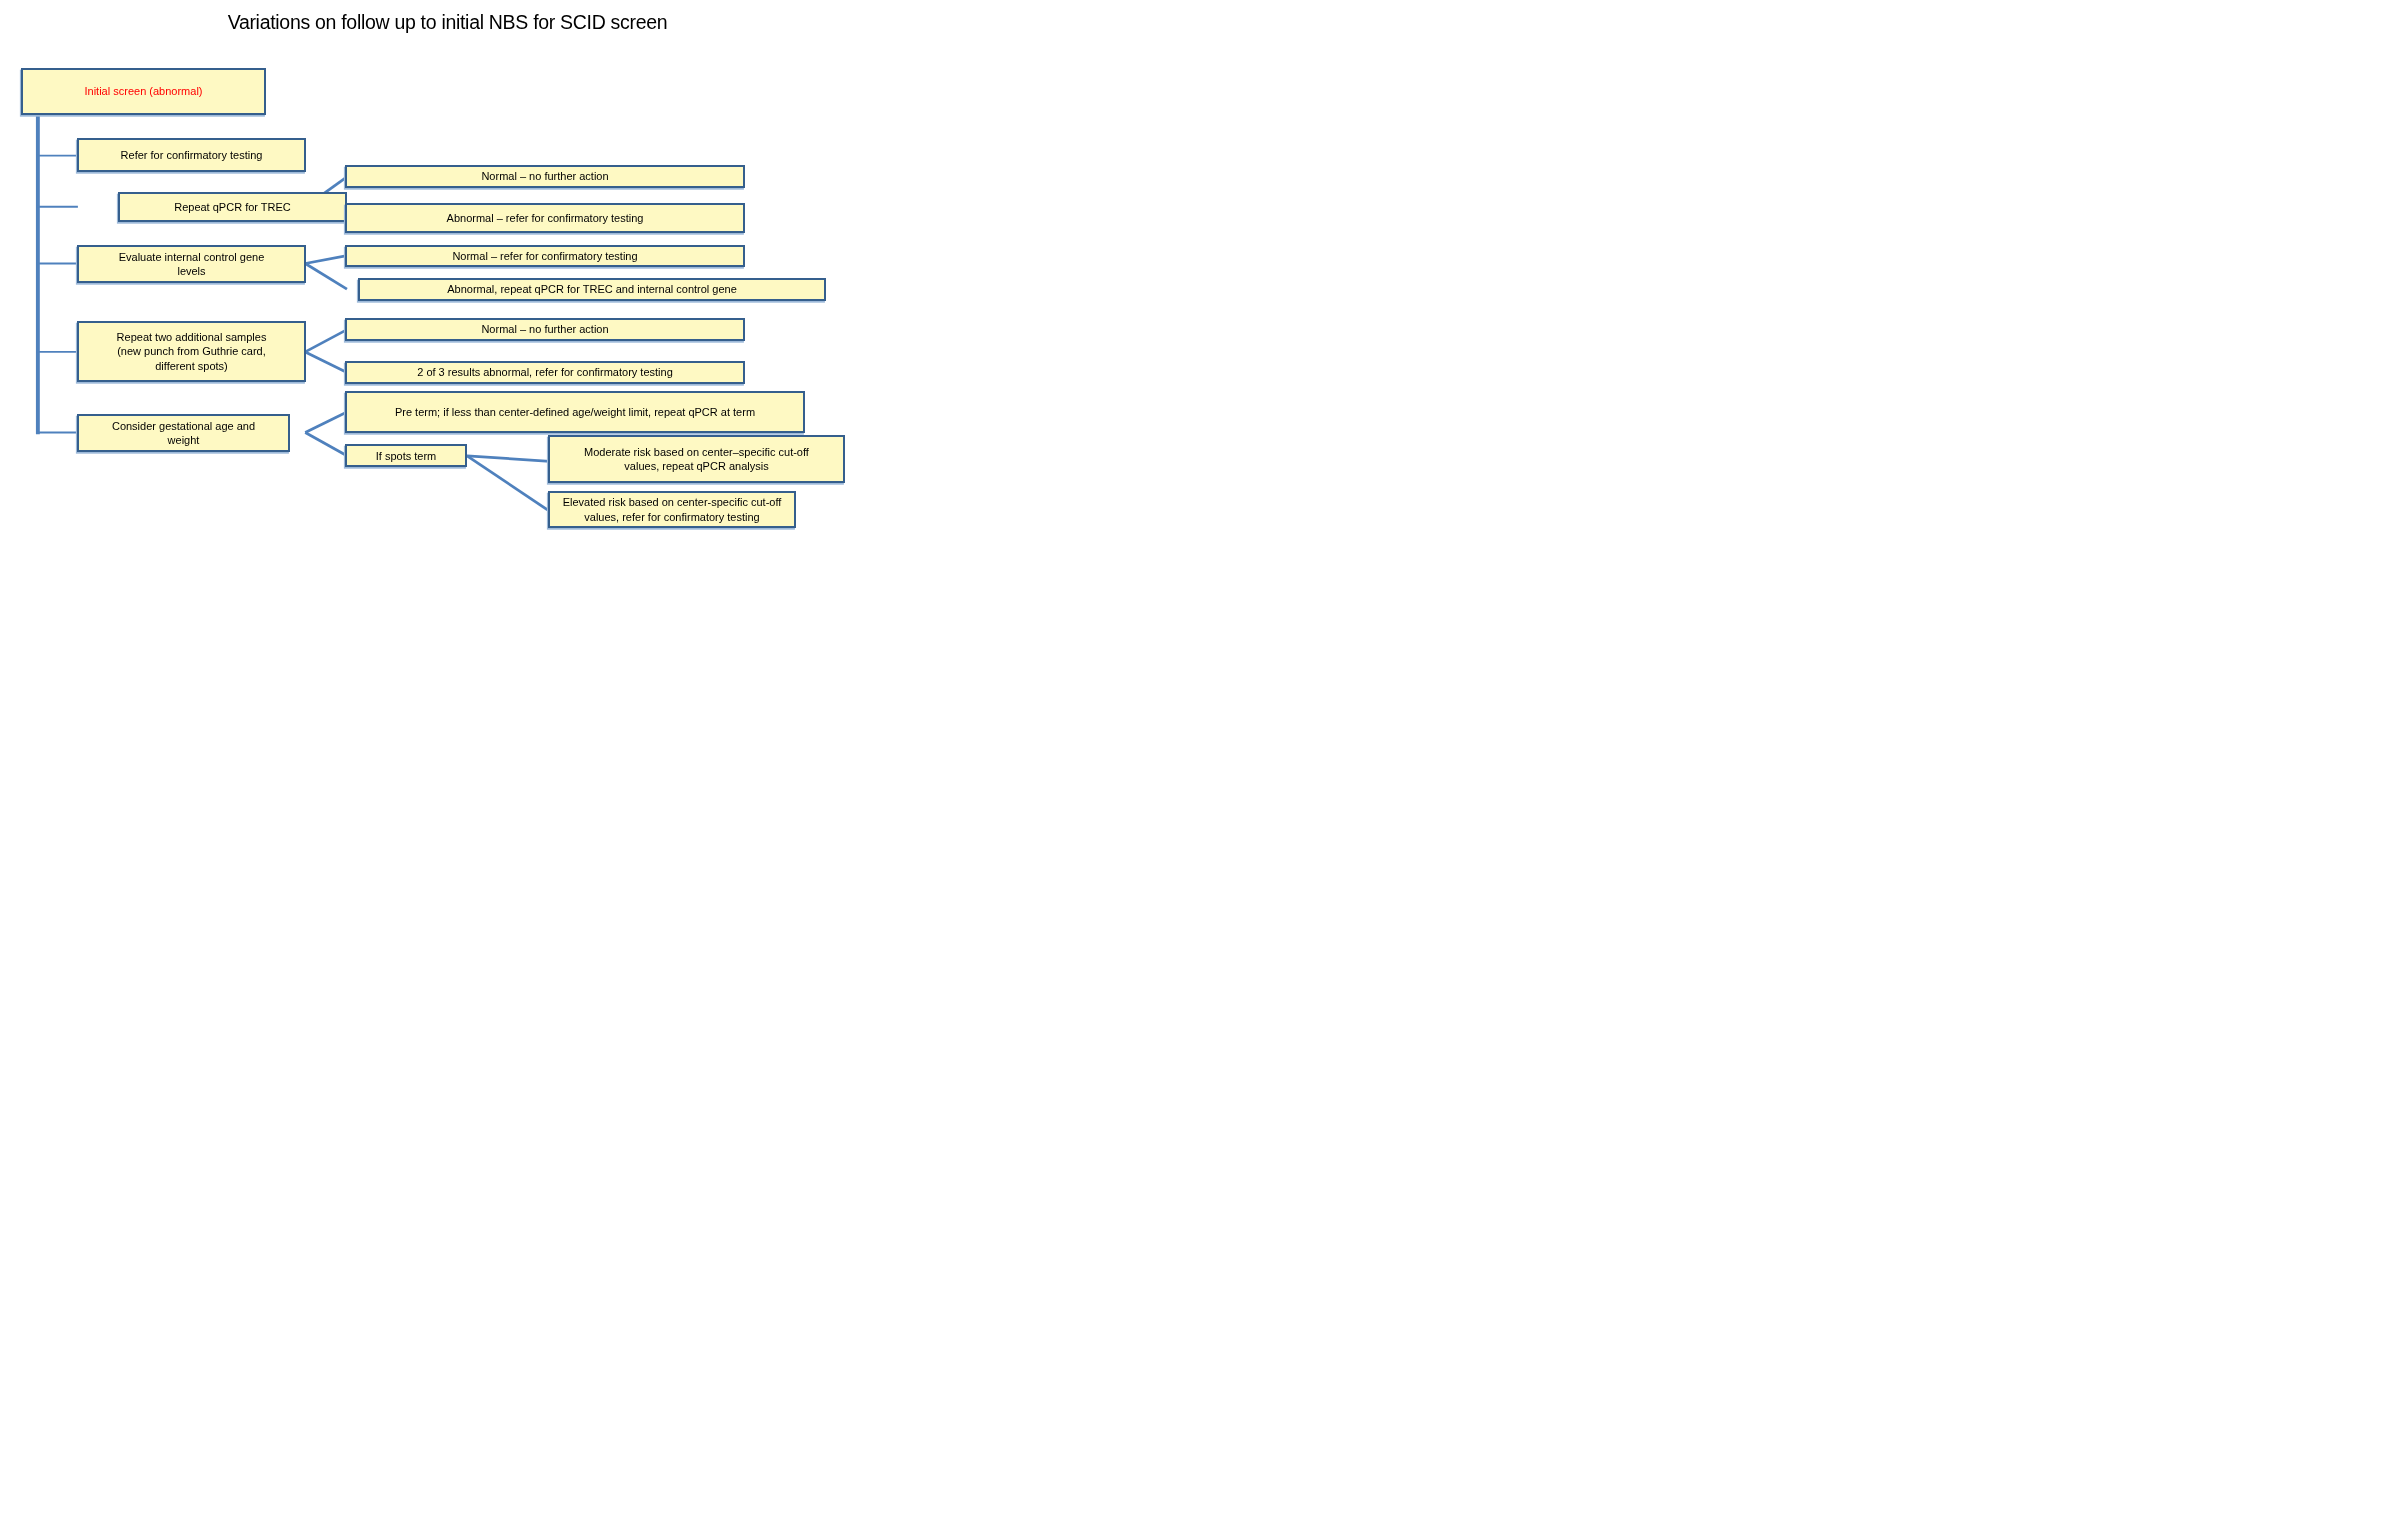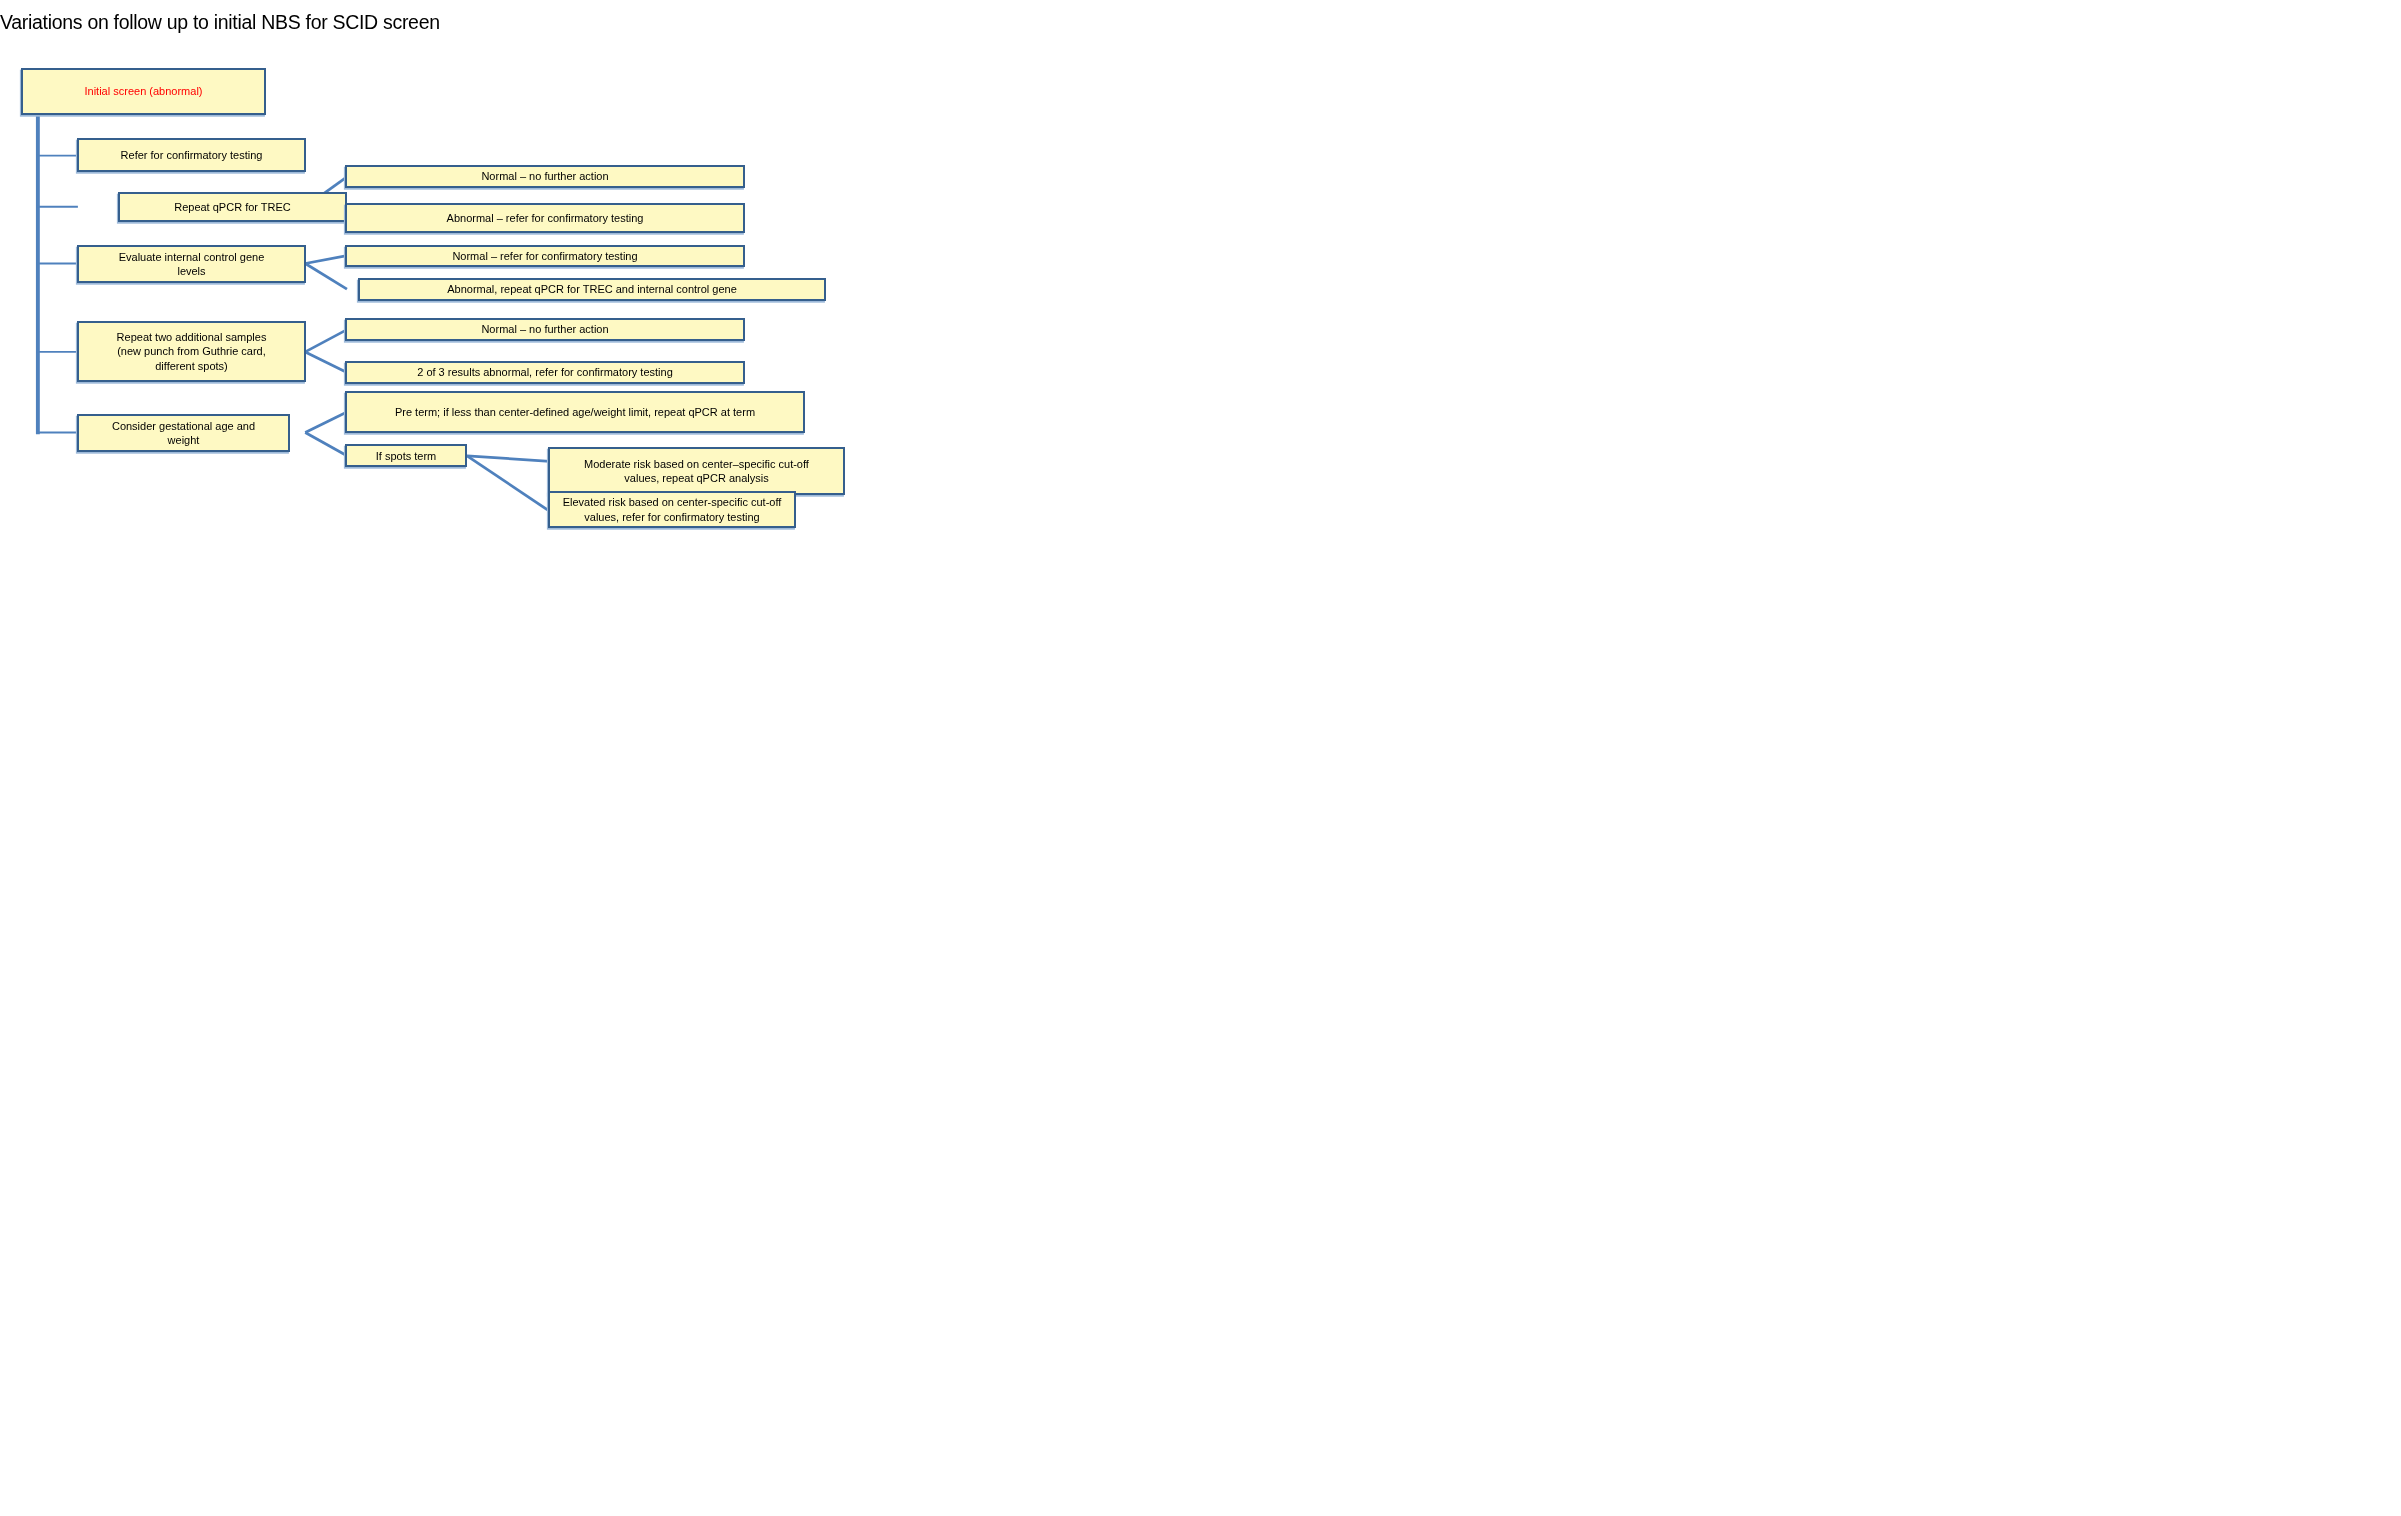--- a/index.html
+++ b/index.html
@@ -14,24 +14,25 @@
   .canvas{
     position:relative;
     width:859px;
     height:542px;
     background:#ffffff;
     overflow:hidden;
   }
   .title{
     position:absolute;
     left:0; top:11px; width:823px;
-    text-align:left;
+    text-align:center;
     font-size:19.5px;
     color:var(--text);
     letter-spacing:-0.3px;
+    padding-left:36px;
   }
   svg.wires{position:absolute;left:0;top:0;z-index:1;}
   .wire{stroke:var(--connector);fill:none;}
   .node{
     position:absolute;
     z-index:2;
     box-sizing:border-box;
     background:#fef9c3;
     border:2.2px solid var(--box-border);
     box-shadow:-1.1px 1.7px 0 0 var(--shadow);
@@ -51,21 +52,21 @@
   .p-repeat-samples{left:77px;top:321px;width:229px;height:61px;padding:0 24.5px;}
   .p-gestational{left:77px;top:414px;width:213px;height:38px;padding:0 28px;}
   .p-r1{left:345px;top:165px;width:400px;height:23px;padding:0 6.7px;}
   .p-r2{left:345px;top:203px;width:400px;height:30px;padding:0 6.7px;}
   .p-r3{left:345px;top:245px;width:400px;height:22px;padding:0 6.7px;}
   .p-r4{left:358px;top:278px;width:468px;height:23px;padding:0 15px;}
   .p-r5{left:345px;top:318px;width:400px;height:23px;padding:0 6.7px;}
   .p-r6{left:345px;top:361px;width:400px;height:23px;padding:0 19px;}
   .p-preterm{left:345px;top:391px;width:460px;height:42px;padding:0 37px;}
   .p-fullterm{left:345px;top:444px;width:122px;height:23.4px;padding:0 4.4px;}
-  .p-moderate{left:548px;top:447px;width:297px;height:48px;padding:0 21px;}
+  .p-moderate{left:548px;top:435px;width:297px;height:48px;padding:0 21px;}
   .p-elevated{left:548px;top:491px;width:248px;height:37px;padding:0 11px;}
 </style>
 </head>
 <body>
 
 <div class="canvas">
 
   <div class="title">Variations on follow up to initial NBS for SCID screen</div>
 
   <svg class="wires" width="859" height="542" viewBox="0 0 1545 975">

